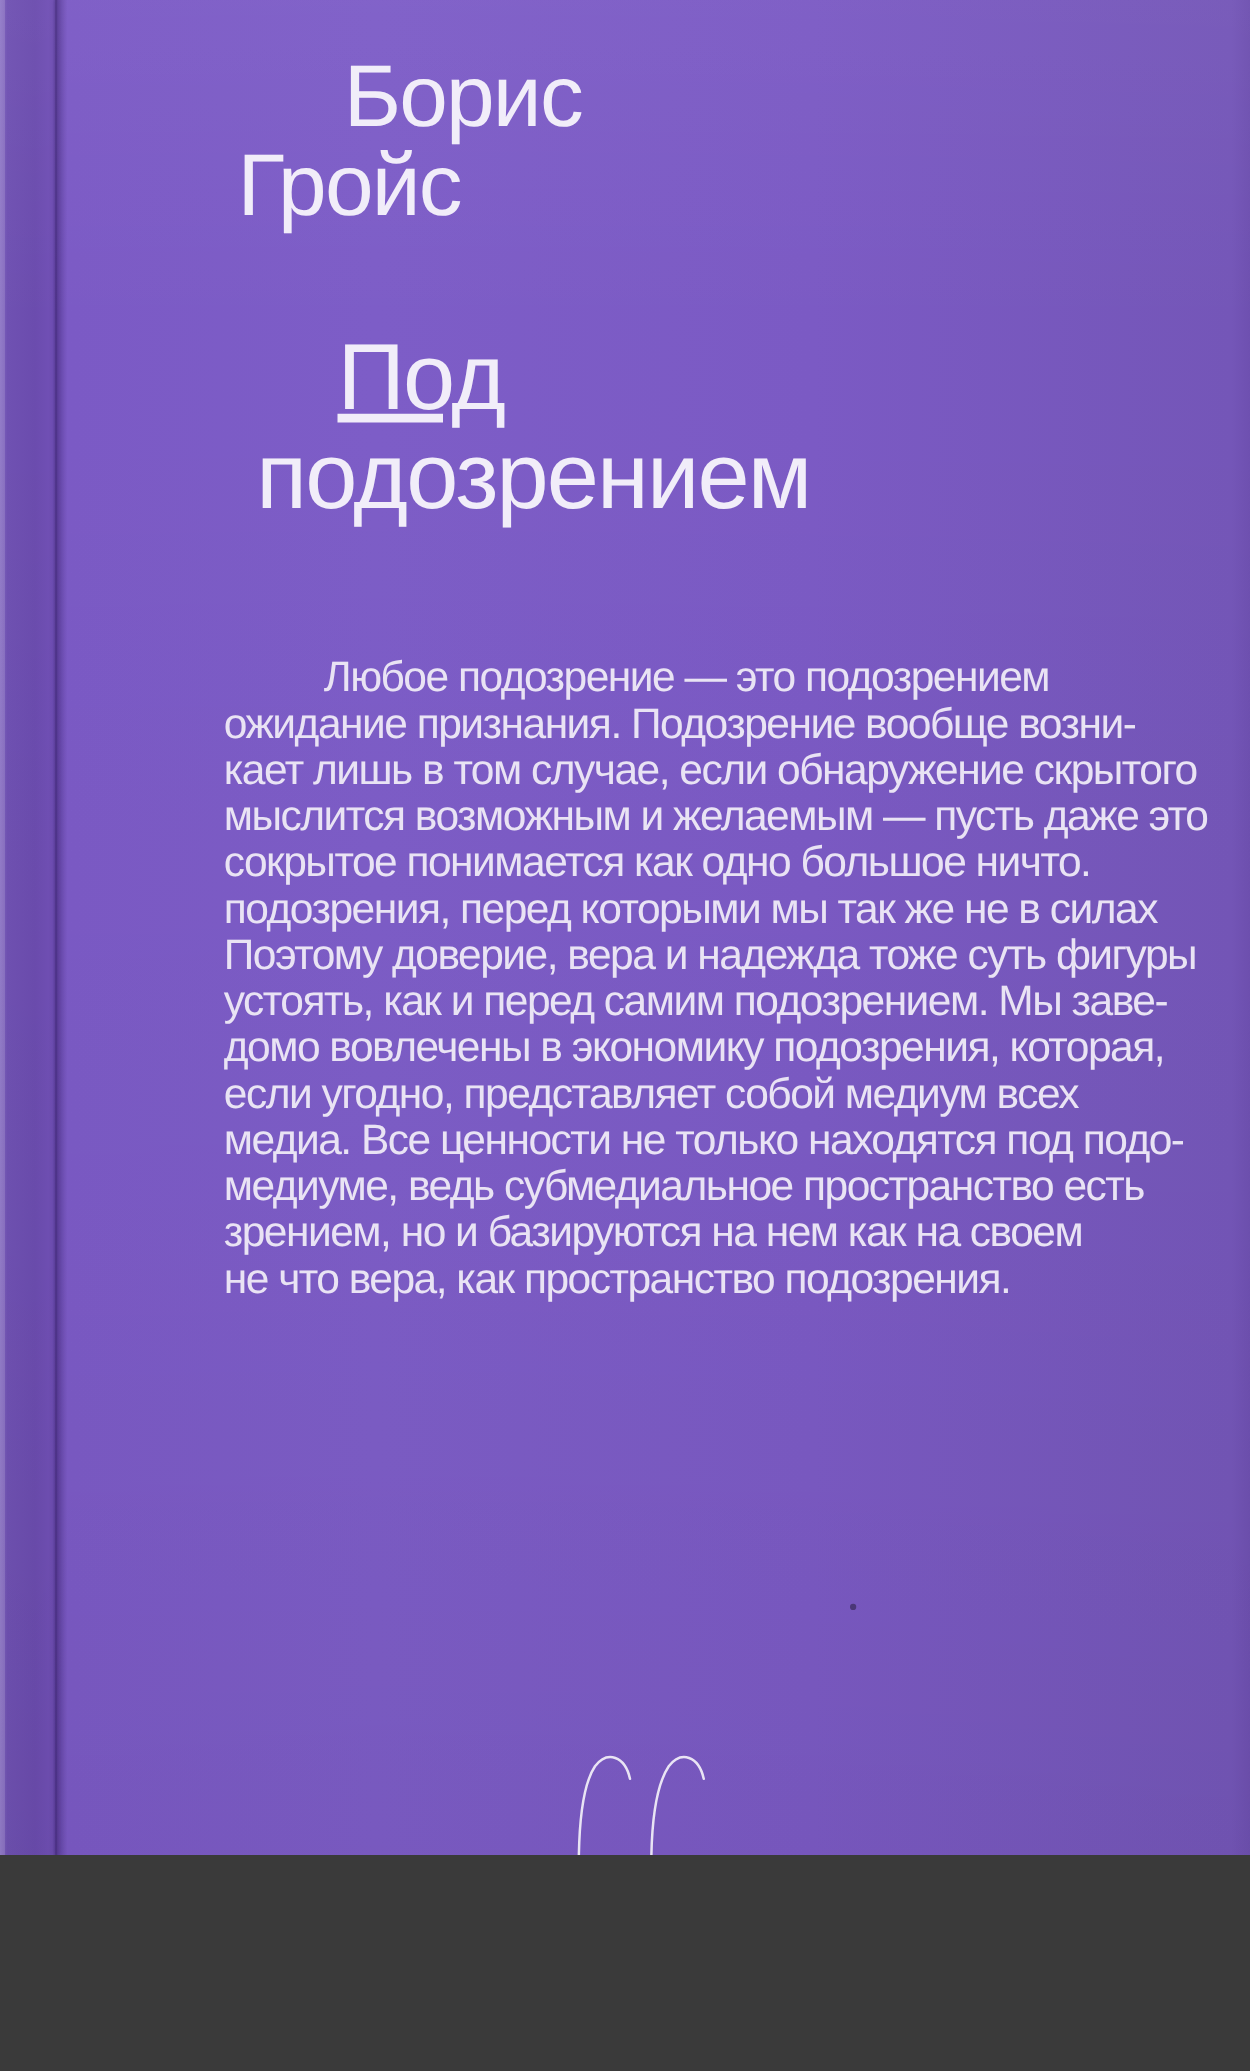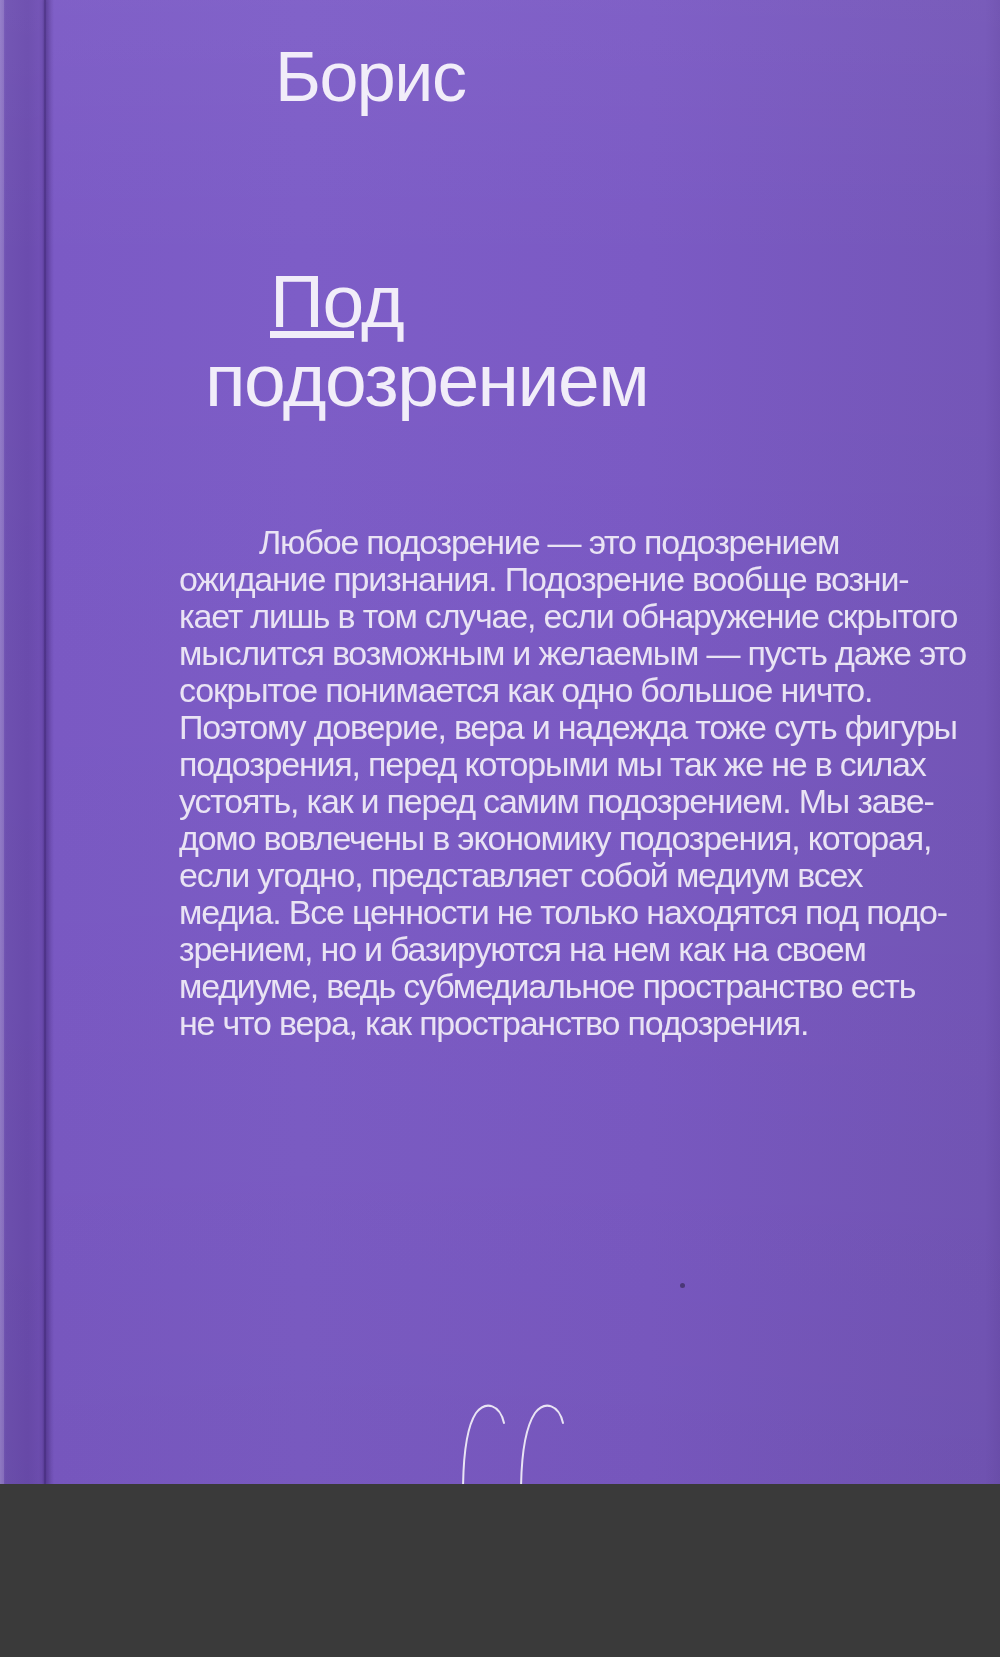--- a/index.html
+++ b/index.html
@@ -60,41 +60,42 @@
 </head>
 <body>
 
 <div class="cover">
 
   <div class="page-edge"></div>
   <div class="spine-crease"></div>
 
   <div class="author">
     <div class="ln first">Борис</div>
+    <div class="ln">Гройс</div>
   </div>
 
   <div class="title">
     <div class="ln first">Под</div>
     <div class="ln">подозрением</div>
   </div>
 
   <div class="annotation">
     <div class="ln first">Любое подозрение — это подозрением</div>
     <div class="ln">ожидание признания. Подозрение вообще возни-</div>
     <div class="ln">кает лишь в том случае, если обнаружение скрытого</div>
     <div class="ln">мыслится возможным и желаемым — пусть даже это</div>
     <div class="ln">сокрытое понимается как одно большое ничто.</div>
+    <div class="ln">подозрения, перед которыми мы так же не в силах</div>
     <div class="ln">Поэтому доверие, вера и надежда тоже суть фигуры</div>
-    <div class="ln">подозрения, перед которыми мы так же не в силах</div>
     <div class="ln">устоять, как и перед самим подозрением. Мы заве-</div>
     <div class="ln">домо вовлечены в экономику подозрения, которая,</div>
     <div class="ln">если угодно, представляет собой медиум всех</div>
     <div class="ln">медиа. Все ценности не только находятся под подо-</div>
+    <div class="ln">медиуме, ведь субмедиальное пространство есть</div>
     <div class="ln">зрением, но и базируются на нем как на своем</div>
-    <div class="ln">медиуме, ведь субмедиальное пространство есть</div>
     <div class="ln">не что вера, как пространство подозрения.</div>
   </div>
 
   <div class="speck"></div>
 
   <svg class="logo" width="146" height="202" viewBox="0 0 146 202" fill="none">
     <path d="M 43 24 C 39 6 25 1 15 14 C 5 29 2 60 2 95 C 2 140 7 180 19 191 C 31 200 41 184 42 152" stroke="#e9e4f4" stroke-width="2" stroke-linecap="round"></path>
     <path d="M 102 24 C 98 6 84 1 74 14 C 64 29 60 60 60 95 C 60 141 65 184 77 194 C 89 203 100 187 101 155" stroke="#e9e4f4" stroke-width="2" stroke-linecap="round"></path>
     <path d="M 9 99 L 144 99" stroke="#e9e4f4" stroke-width="2" stroke-linecap="round"></path>
   </svg>

